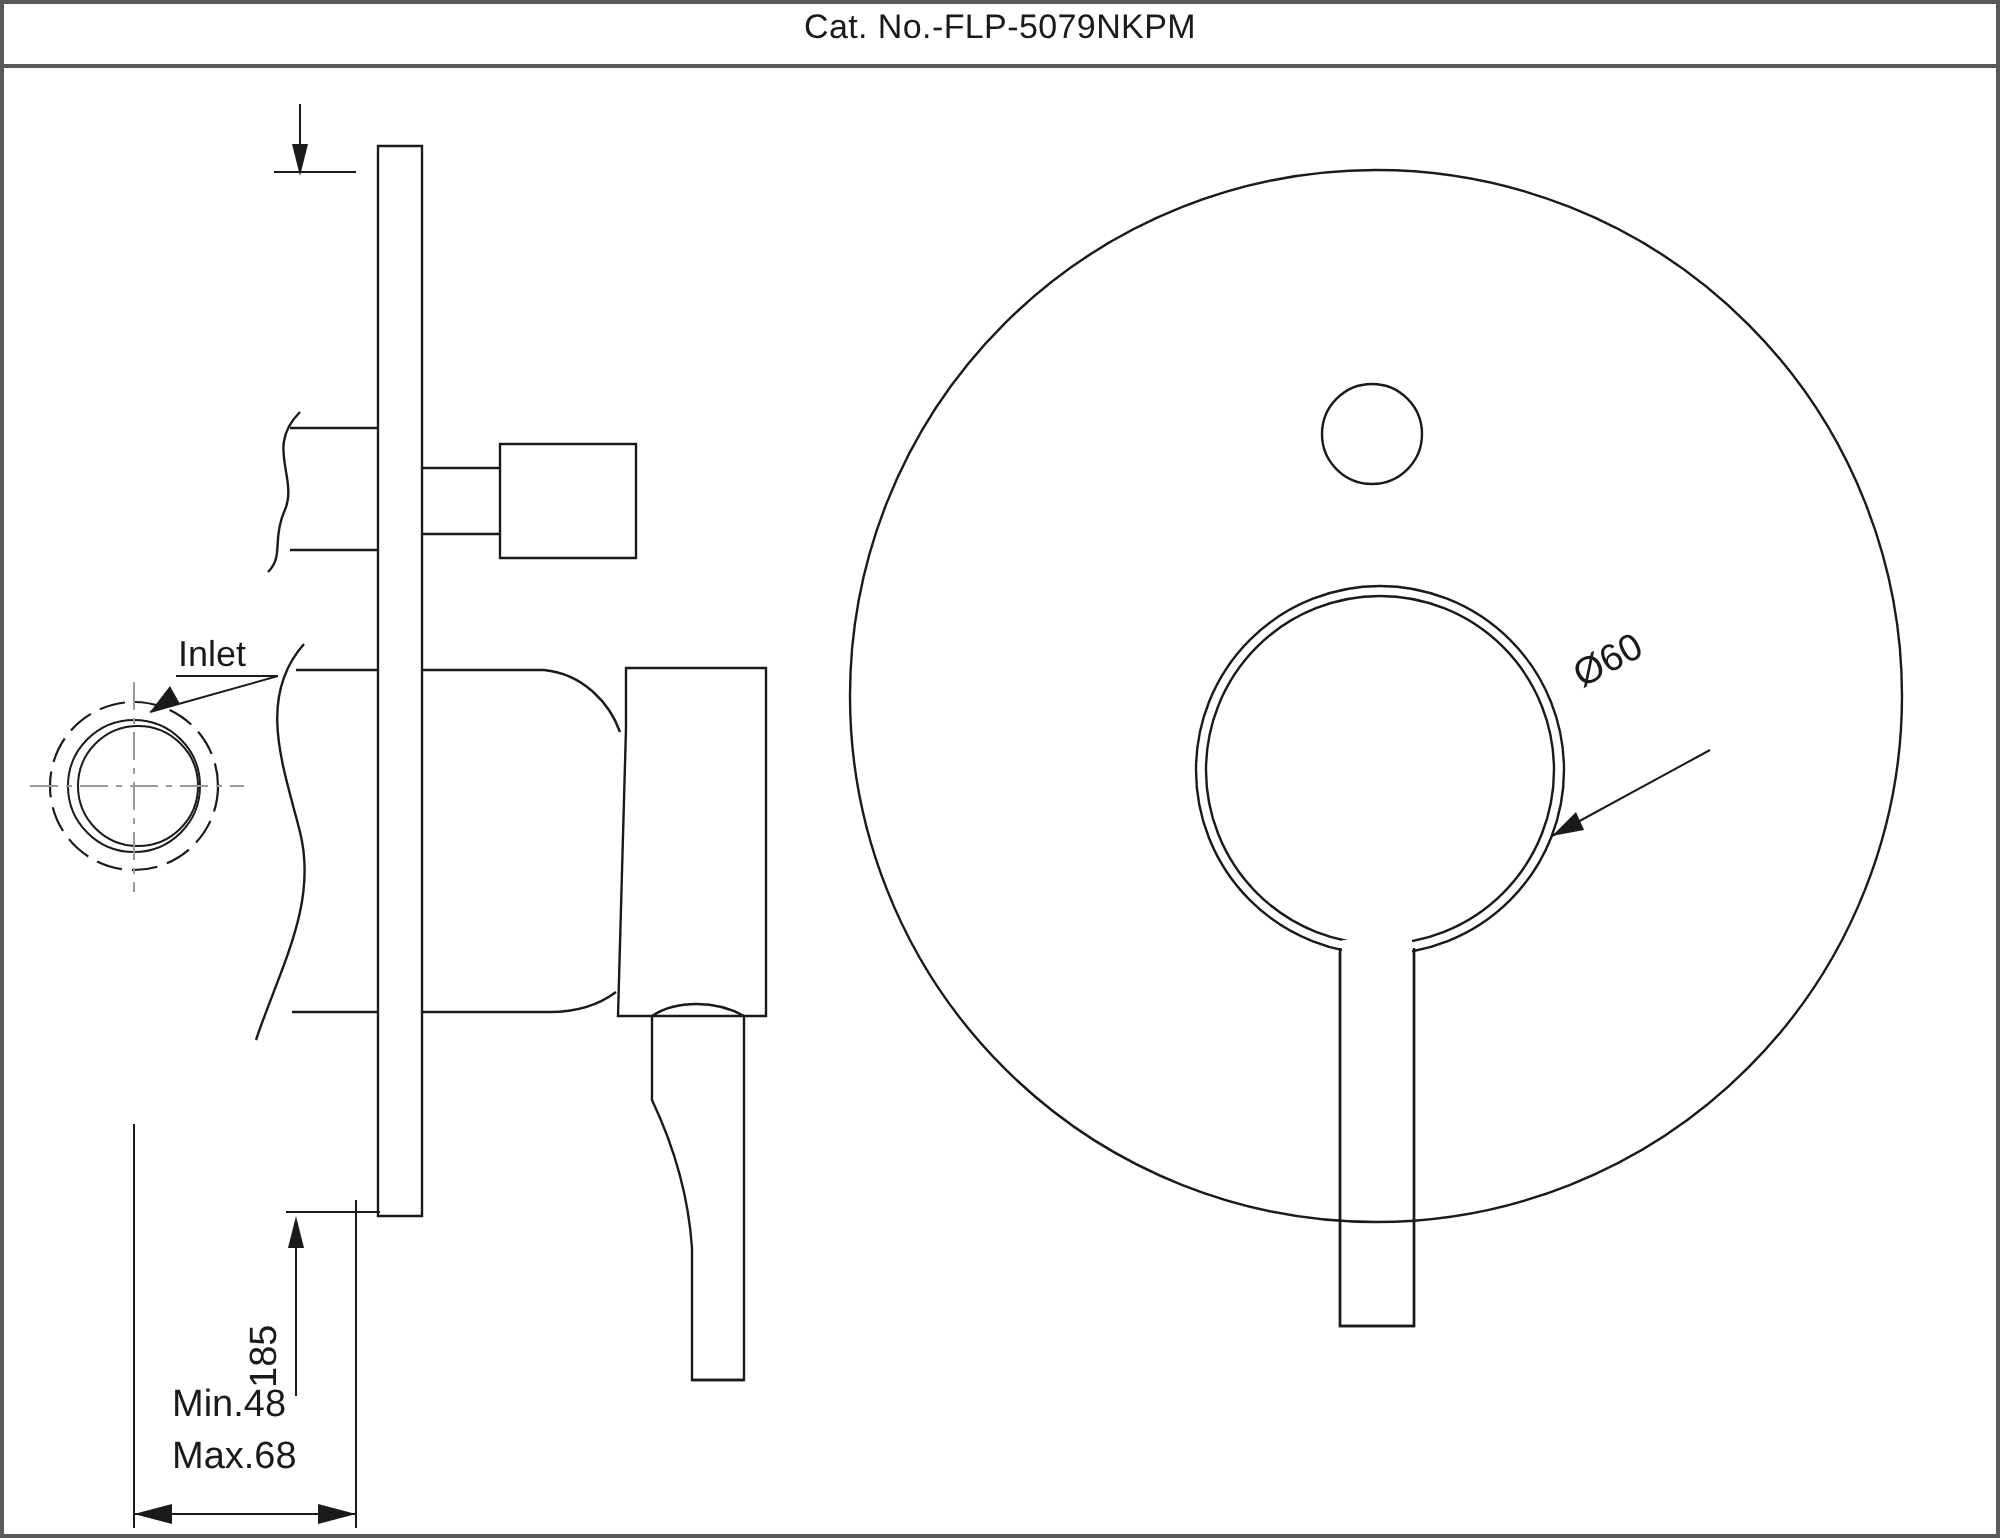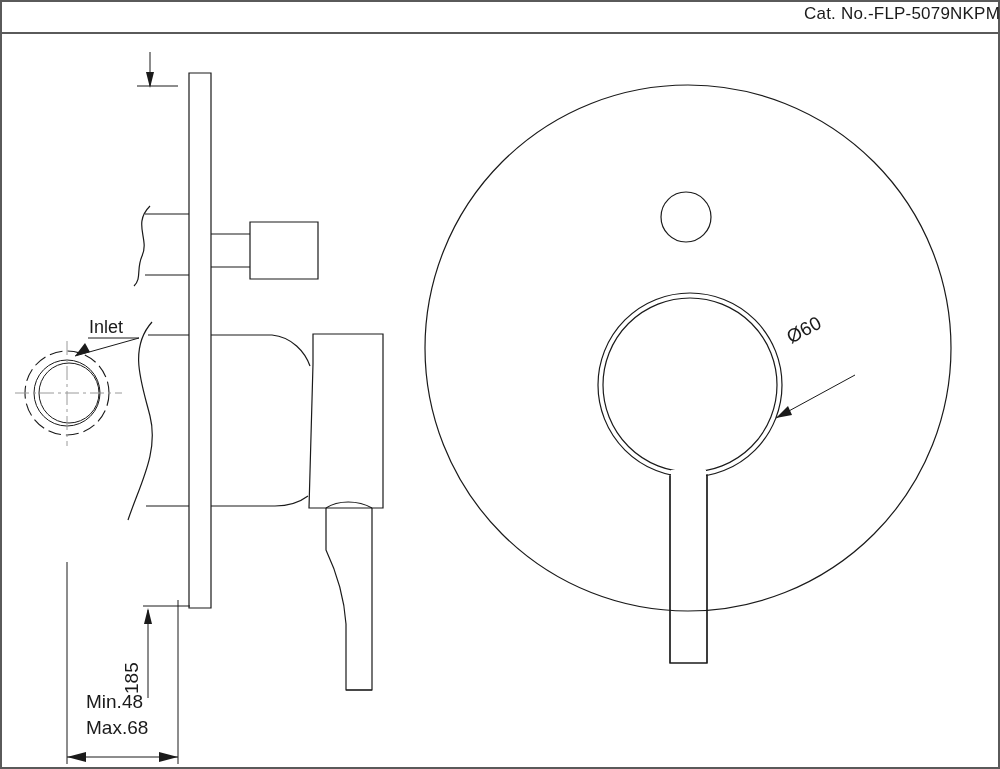--- a/index.html
+++ b/index.html
@@ -30,21 +30,21 @@
   #header-rule   { left: 0;   top: 32px; width: 1000px; height: 2px; }
 
   #title-bar {
     position: absolute;
     left: 0;
     top: 0;
     width: 1000px;
     height: 28px;
     display: flex;
     align-items: center;
-    justify-content: flex-end;
+    justify-content: center;
   }
   #title-text {
     font-size: 17px;
     color: #1a1a1a;
     letter-spacing: 0.2px;
     font-family: "Liberation Sans", sans-serif;
   }
 
   #drawing-canvas {
     position: absolute;

